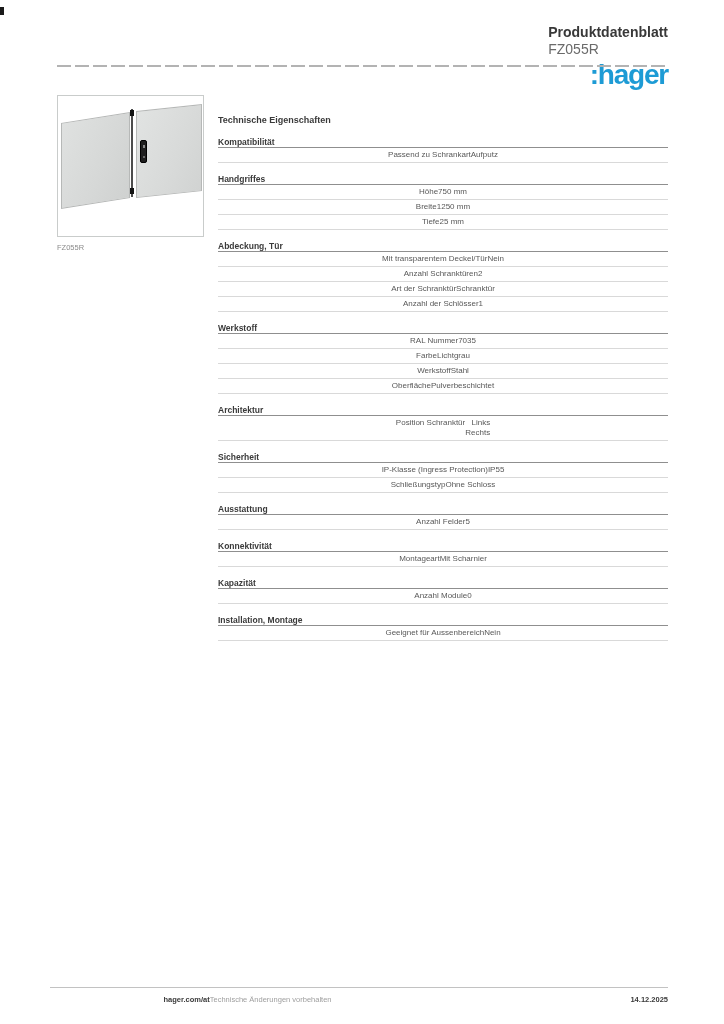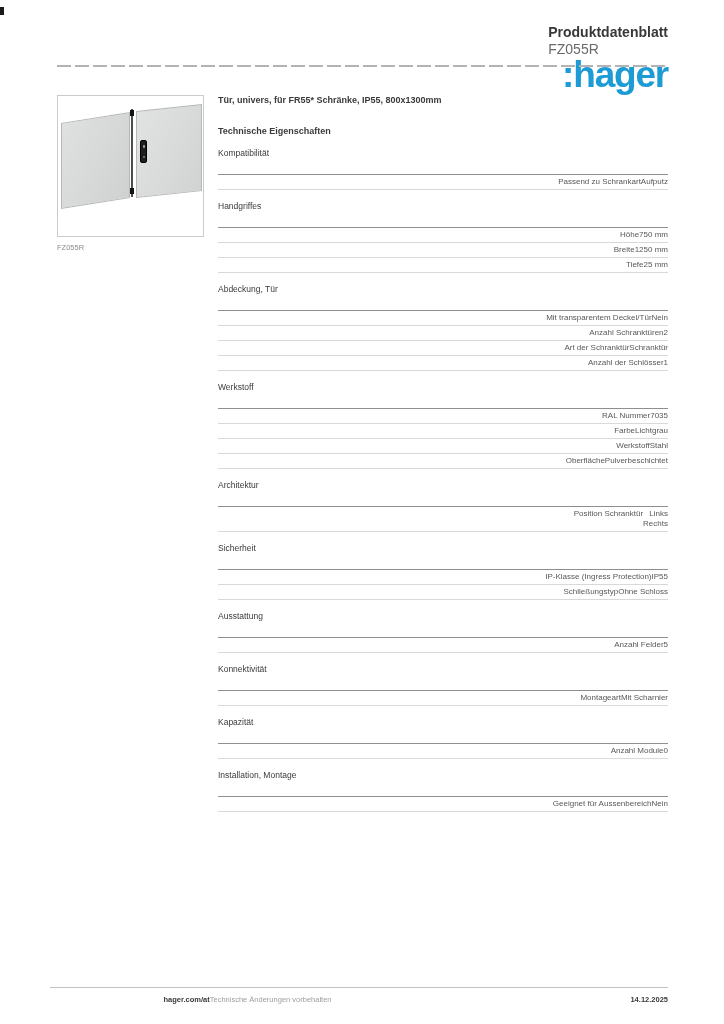--- a/index.html
+++ b/index.html
@@ -15,21 +15,21 @@
     position: absolute; left: 0; top: 7px;
     width: 4px; height: 8px; background: #1a1a1a;
   }
   .header {
     position: absolute; left: 57px; right: 56px; top: 24px;
     display: flex; justify-content: space-between; align-items: flex-end; flex-direction: column;
   }
   .header-title { font-size: 14px; font-weight: bold; color: #383838; line-height: 17px; }
   .header-sub   { font-size: 14px; font-weight: normal; color: #6a6a6a; line-height: 17px; }
   .logo {
-    font-size: 37px; font-weight: bold; letter-spacing: -1.2px;
+    font-size: 28px; font-weight: bold; letter-spacing: -1.2px;
     line-height: 30px; margin-top: 2px;
   }
   .dashed-separator {
     position: absolute; left: 57px; right: 56px; top: 65px; height: 2px;
     background: repeating-linear-gradient(90deg, #b3b3b3 0px, #b3b3b3 14px, transparent 14px, transparent 18px);
   }
   
   .product-image {
     position: absolute; left: 57px; top: 95px;
     width: 147px; height: 142px;
@@ -70,26 +70,26 @@
     position: absolute; left: 57px; top: 243px;
     font-size: 7.5px; color: #8b8b8b;
   }
   
   .content { position: absolute; left: 218px; top: 95px; width: 450px; }
   .product-title { font-size: 9px; font-weight: bold; color: #3a3a3a; line-height: 11px; }
   .tech-heading  { font-size: 9px; font-weight: bold; color: #3a3a3a; margin-top: 20px; line-height: 11px; }
   .sections { margin-top: 1px; }
   .section { margin-top: 11px; }
   .section-title {
-    font-size: 8.5px; font-weight: normal; color: #3a3a3a;
-    line-height: 10px; padding-bottom: 16px;
+    font-size: 8.5px; font-weight: bold; color: #3a3a3a;
+    line-height: 10px; padding-bottom: 0;
     border-bottom: 1px solid #8f8f8f;
   }
   .row {
-    display: flex; justify-content: flex-end; align-items: flex-start;
+    display: flex; justify-content: center; align-items: flex-start;
     font-size: 8px; color: #585858; line-height: 10px;
     padding: 2px 0; border-bottom: 1px solid #d9d9d9;
   }
   .row-label { text-align: left; }
   .row-value { text-align: right; white-space: pre-line; }
   
   .footer {
     position: absolute; left: 50px; right: 56px; top: 987px;
     border-top: 1px solid #c2c2c2; padding-top: 7px;
     display: flex; align-items: baseline;
@@ -116,21 +116,20 @@
 
 <div class="product-image">
   <div class="pi-panel-left"></div>
   <div class="pi-panel-right"></div>
   <div class="pi-hinge"></div>
   <div class="pi-handle"></div>
 </div>
 <div class="image-caption">FZ055R</div>
 
 <div class="content">
-  <div class="product-title">Tür, univers, für FR55* Schränke, IP55, 800x1300mm</div>
   <div class="tech-heading">Technische Eigenschaften</div>
   <div class="sections">
       <div class="section">
         <div class="section-title">Kompatibilität</div>
         <div class="row">
           <span class="row-label">Passend zu Schrankart</span>
           <span class="row-value">Aufputz</span>
         </div>
       </div>
       <div class="section">

